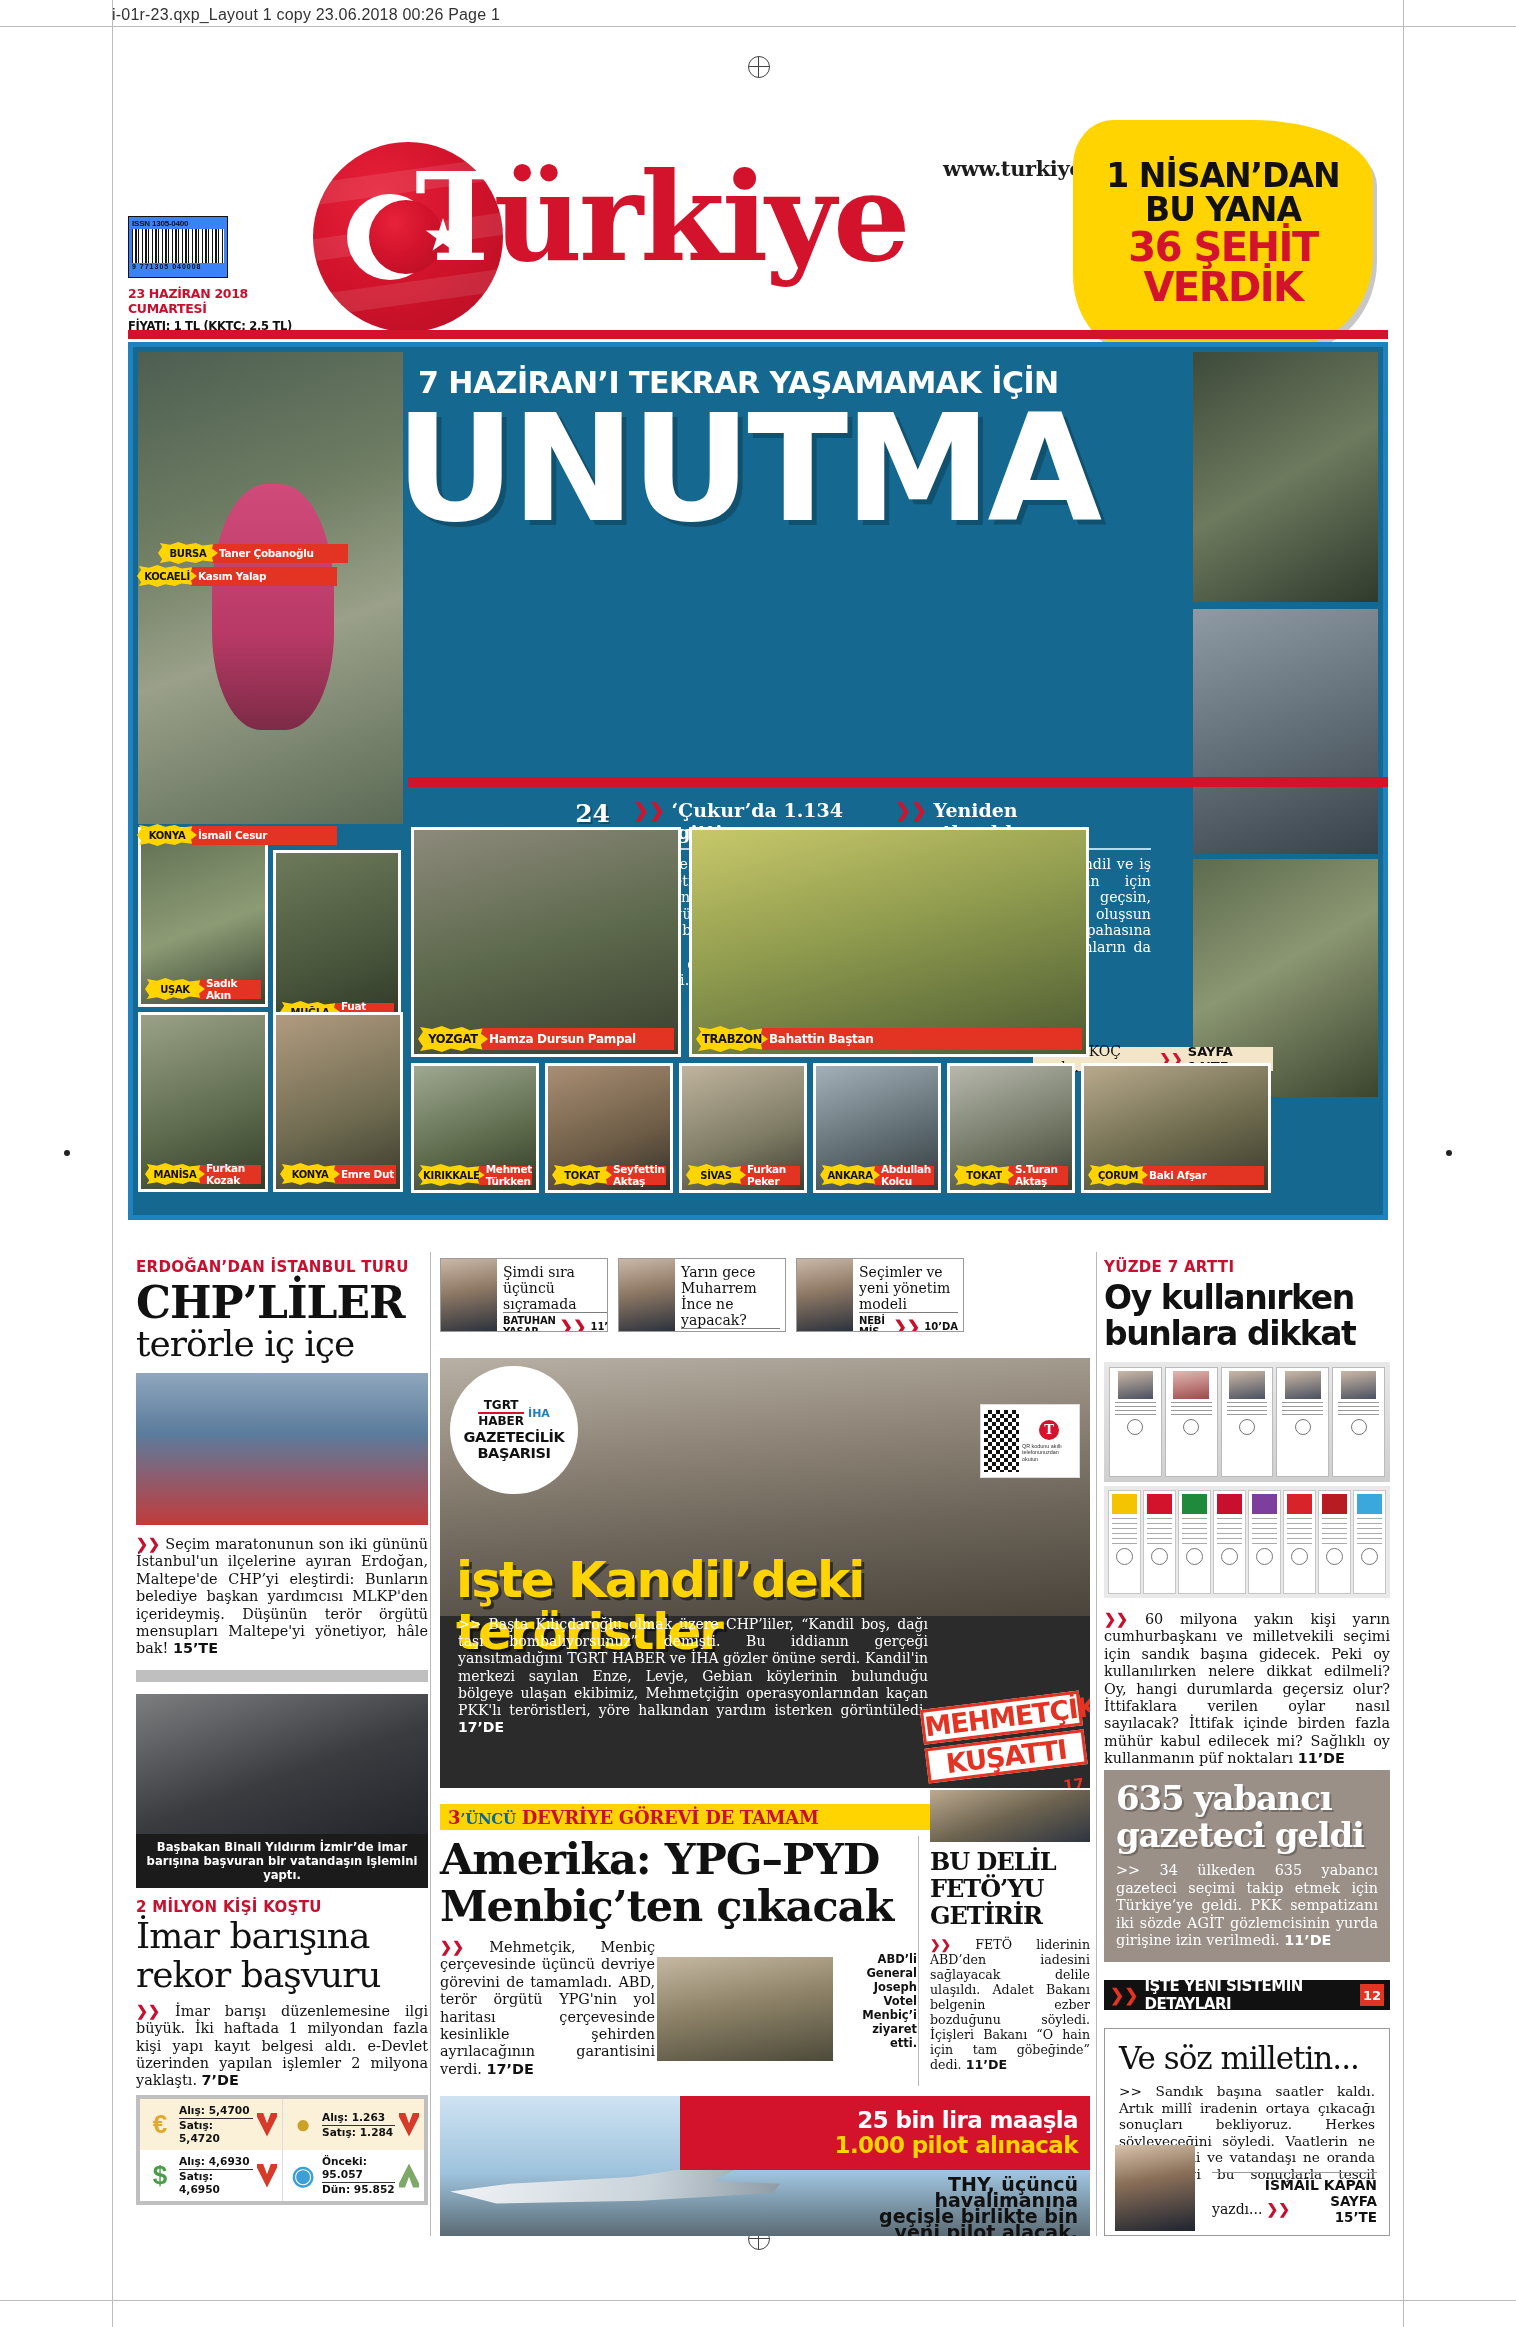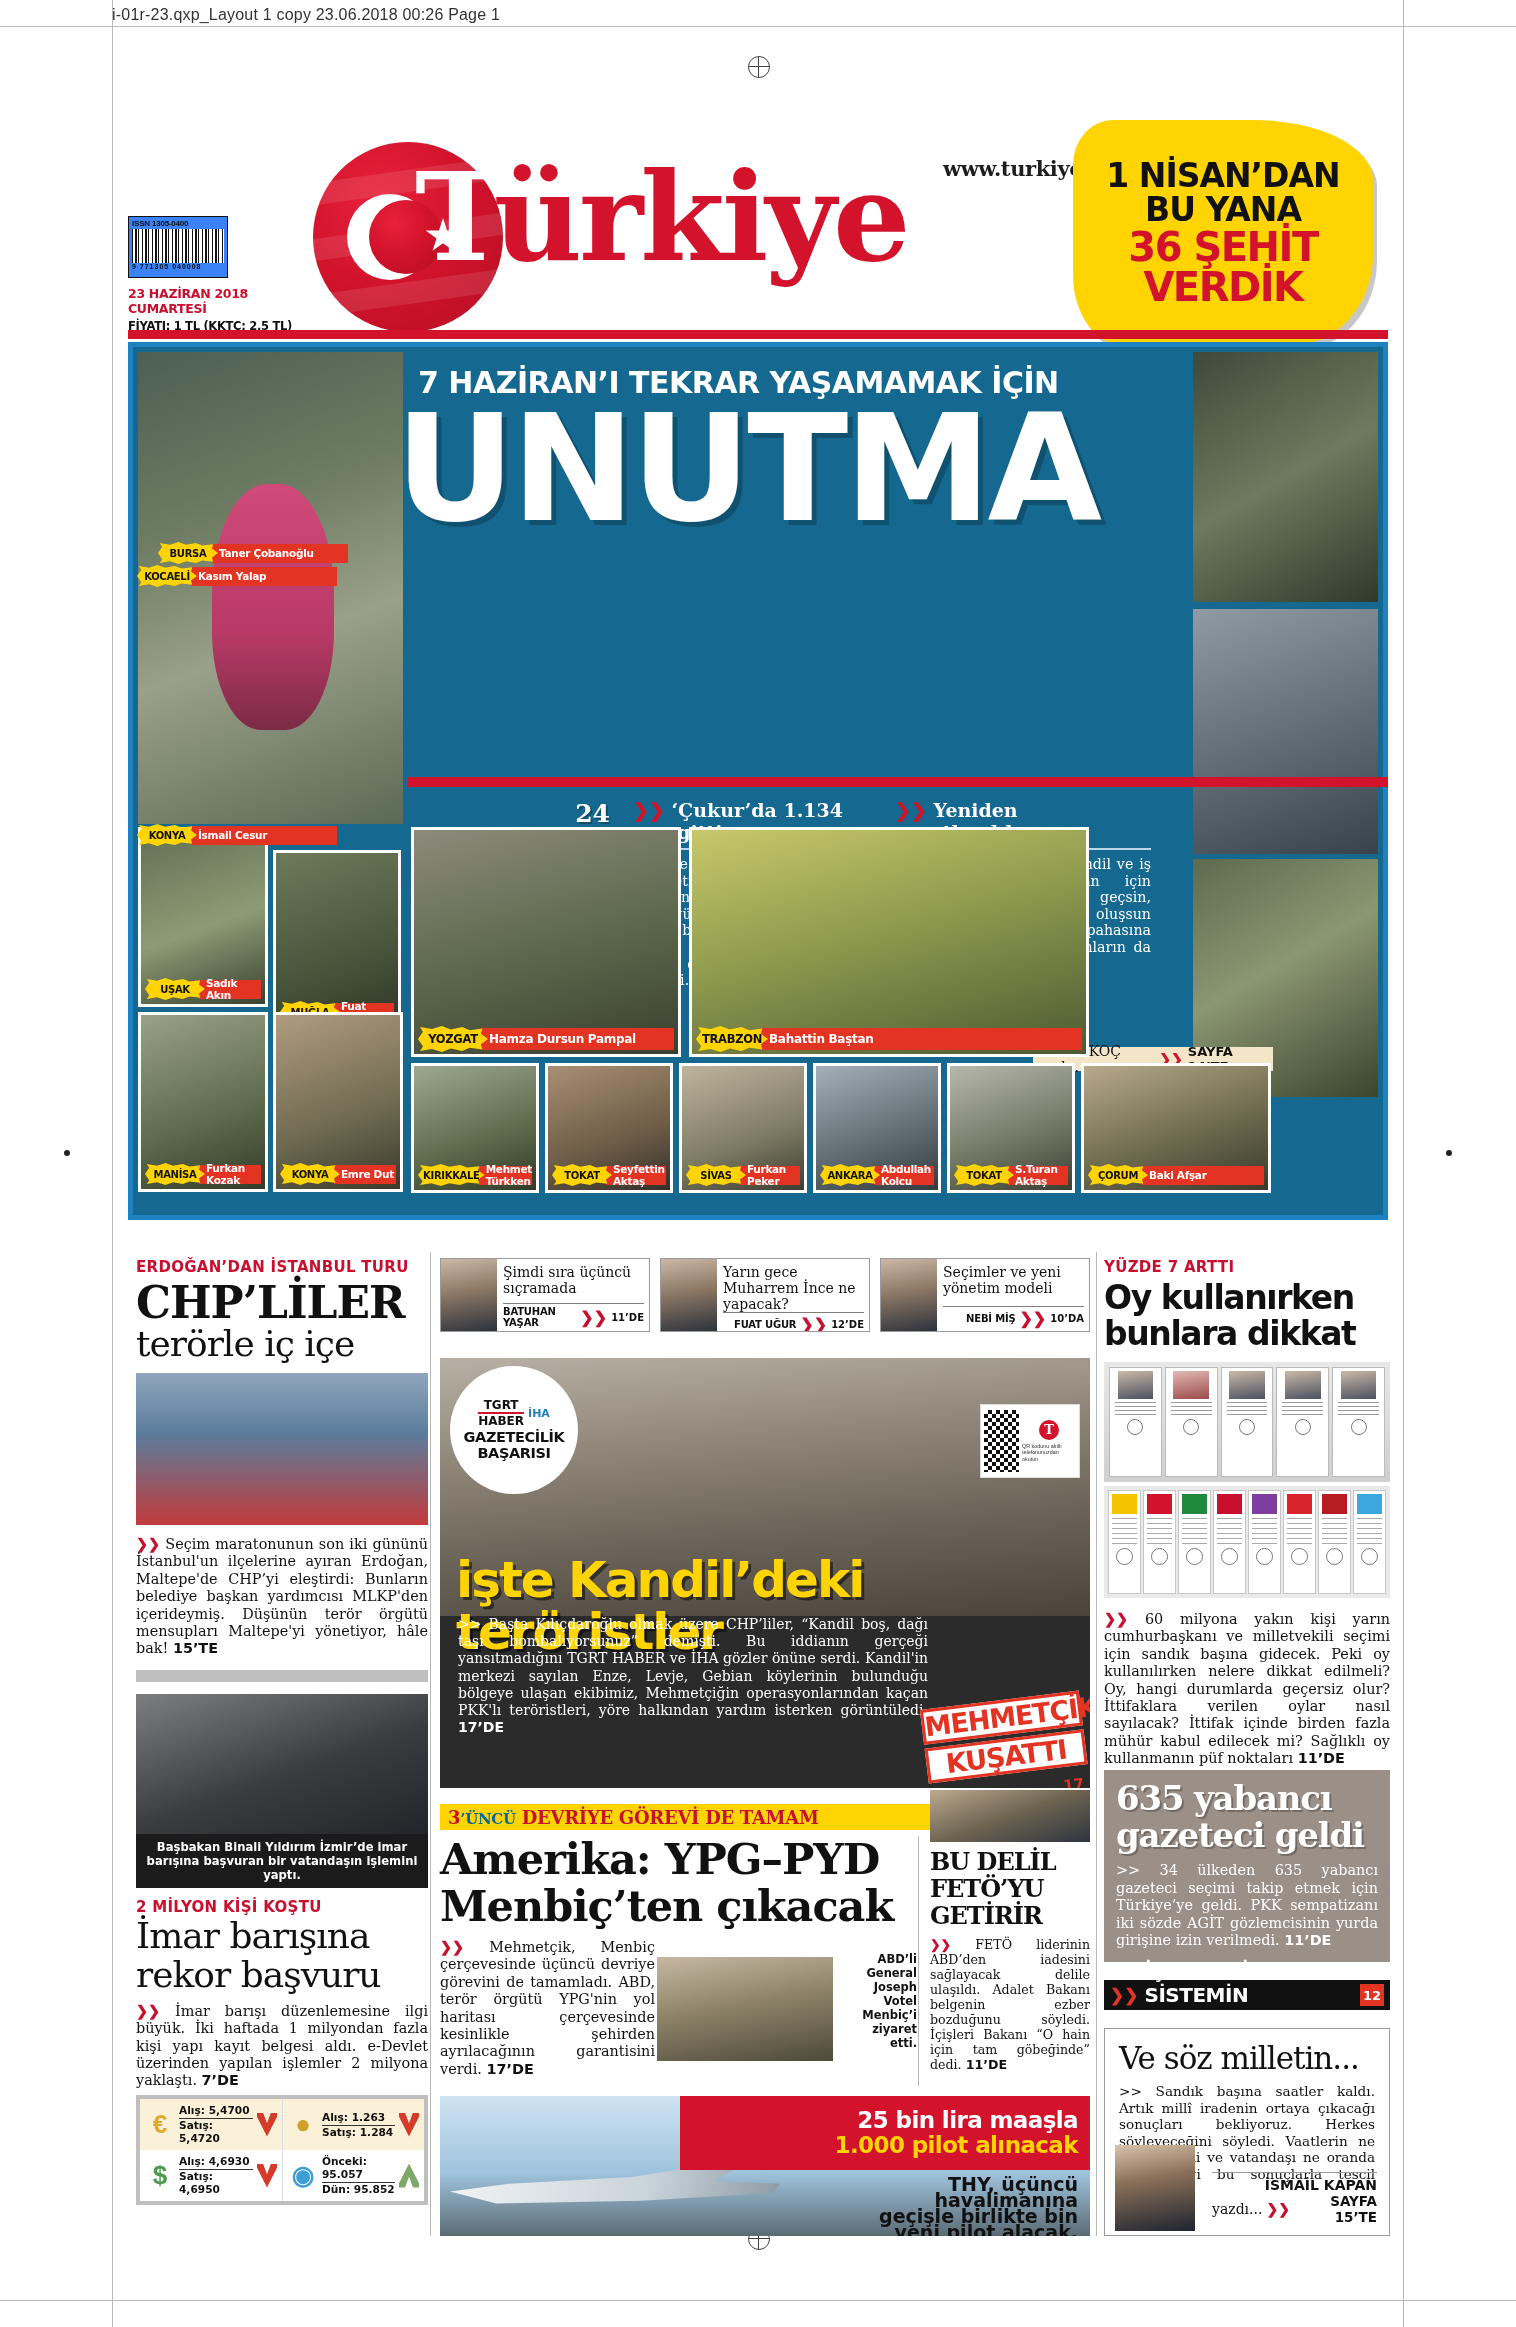--- a/index.html
+++ b/index.html
@@ -127,21 +127,21 @@
   .fxcell .sym{width:30px;height:30px;flex:none;display:flex;align-items:center;justify-content:center;font-size:26px;font-weight:700;}
   .fxcell .vals{flex:1;font-family:"DejaVu Sans",sans-serif;font-weight:700;font-size:10.6px;color:#111;line-height:13px;}
   .fxcell .vals .a{border-bottom:1px solid #333;padding-bottom:1px;}
   .arrow{width:20px;height:24px;flex:none;}
   .arrow.dn{background:#d63b2a;clip-path:polygon(0 0,30% 0,50% 45%,70% 0,100% 0,100% 18%,50% 100%,0 18%);}
   .arrow.up{background:#7ea867;clip-path:polygon(50% 0,100% 82%,100% 100%,70% 100%,50% 55%,30% 100%,0 100%,0 82%);}
 
   
   .midcol{position:absolute;left:440px;top:1258px;width:650px;}
   .colstrip{display:flex;gap:10px;}
-  .colcard{width:210px;height:74px;border:1px solid #9a9a9a;box-sizing:border-box;display:flex;overflow:hidden;background:#fff;}
+  .colcard{width:168px;height:74px;border:1px solid #9a9a9a;box-sizing:border-box;display:flex;overflow:hidden;background:#fff;}
   .colcard .ph{width:56px;background:linear-gradient(170deg,#cbb8a6 0%,#8d7865 45%,#2c323c 100%);flex:none;}
   .colcard .tx{flex:1;padding:5px 5px 3px 6px;display:flex;flex-direction:column;justify-content:space-between;}
   .colcard .tt{font-family:"DejaVu Serif",serif;font-size:14px;line-height:16px;color:#111;}
   .colcard .by{display:flex;align-items:center;justify-content:flex-end;gap:4px;border-top:1px solid #7d7d7d;padding-top:2px;}
   .colcard .by .n{font-family:"DejaVu Sans",sans-serif;font-weight:700;font-size:10px;color:#111;letter-spacing:-.2px;}
   .colcard .by .p{font-family:"DejaVu Sans",sans-serif;font-weight:700;font-size:10px;color:#111;}
 
   .kandil{position:absolute;left:440px;top:1358px;width:650px;height:430px;background:#2b2b2b;overflow:hidden;}
   .kandil .scene{position:absolute;left:0;top:0;width:650px;height:258px;
      background:linear-gradient(175deg,#b8b0a4 0%,#8e8578 35%,#6c6458 65%,#4a443c 100%);}
@@ -197,21 +197,21 @@
   .ballot2 .s .lines{width:80%;height:26px;background:repeating-linear-gradient(180deg,#aaa 0 1px,#fff 1px 5px);}
   .ballot2 .s .circ{width:15px;height:15px;border:1px solid #777;border-radius:50%;}
 
   .greybox{position:absolute;left:1104px;top:1770px;width:286px;background:#9a9088;padding:10px 12px 12px 12px;box-sizing:border-box;}
   .greybox h2{margin:0;font-family:"DejaVu Serif",serif;font-weight:700;font-size:34px;line-height:37px;color:#fff;
      letter-spacing:-1.2px;text-shadow:2px 2px 0 rgba(0,0,0,.25);}
   .greybox p{margin:8px 0 0 0;font-family:"DejaVu Serif",serif;font-size:14.4px;line-height:17.6px;color:#fff;text-align:justify;}
   .blackbar{position:absolute;left:1104px;top:1980px;width:286px;height:30px;background:#111;display:flex;align-items:center;
      padding:0 6px;box-sizing:border-box;gap:6px;}
   .blackbar .cv{color:#e23323;font-weight:700;font-size:17px;}
-  .blackbar .tx{flex:1;font-family:"DejaVu Sans",sans-serif;font-weight:700;font-size:20px;color:#fff;letter-spacing:-.5px;}
+  .blackbar .tx{flex:1;font-family:"DejaVu Sans",sans-serif;font-weight:700;font-size:15px;color:#fff;letter-spacing:-.5px;}
   .blackbar .num{width:24px;height:22px;background:#e23323;color:#fff;font-family:"DejaVu Sans",sans-serif;font-weight:700;
      font-size:13px;display:flex;align-items:center;justify-content:center;}
 
   .opinionbox{position:absolute;left:1104px;top:2028px;width:286px;height:208px;border:1px solid #9a9a9a;
      box-sizing:border-box;padding:12px 14px;background:#fff;}
   .opinionbox h2{margin:0;font-family:"DejaVu Serif",serif;font-weight:400;font-size:31px;line-height:34px;color:#111;letter-spacing:-1px;}
   .opinionbox p{margin:8px 0 0 0;font-family:"DejaVu Serif",serif;font-size:13.6px;line-height:16.6px;color:#111;text-align:justify;}
   .opAuthor{position:absolute;left:10px;bottom:4px;width:80px;height:86px;background:
      linear-gradient(170deg,#d8c3ad 0%,#8a6f58 40%,#1e2430 100%);}
   .opSign{position:absolute;right:12px;bottom:10px;text-align:right;border-top:1px solid #999;padding-top:4px;width:165px;}

